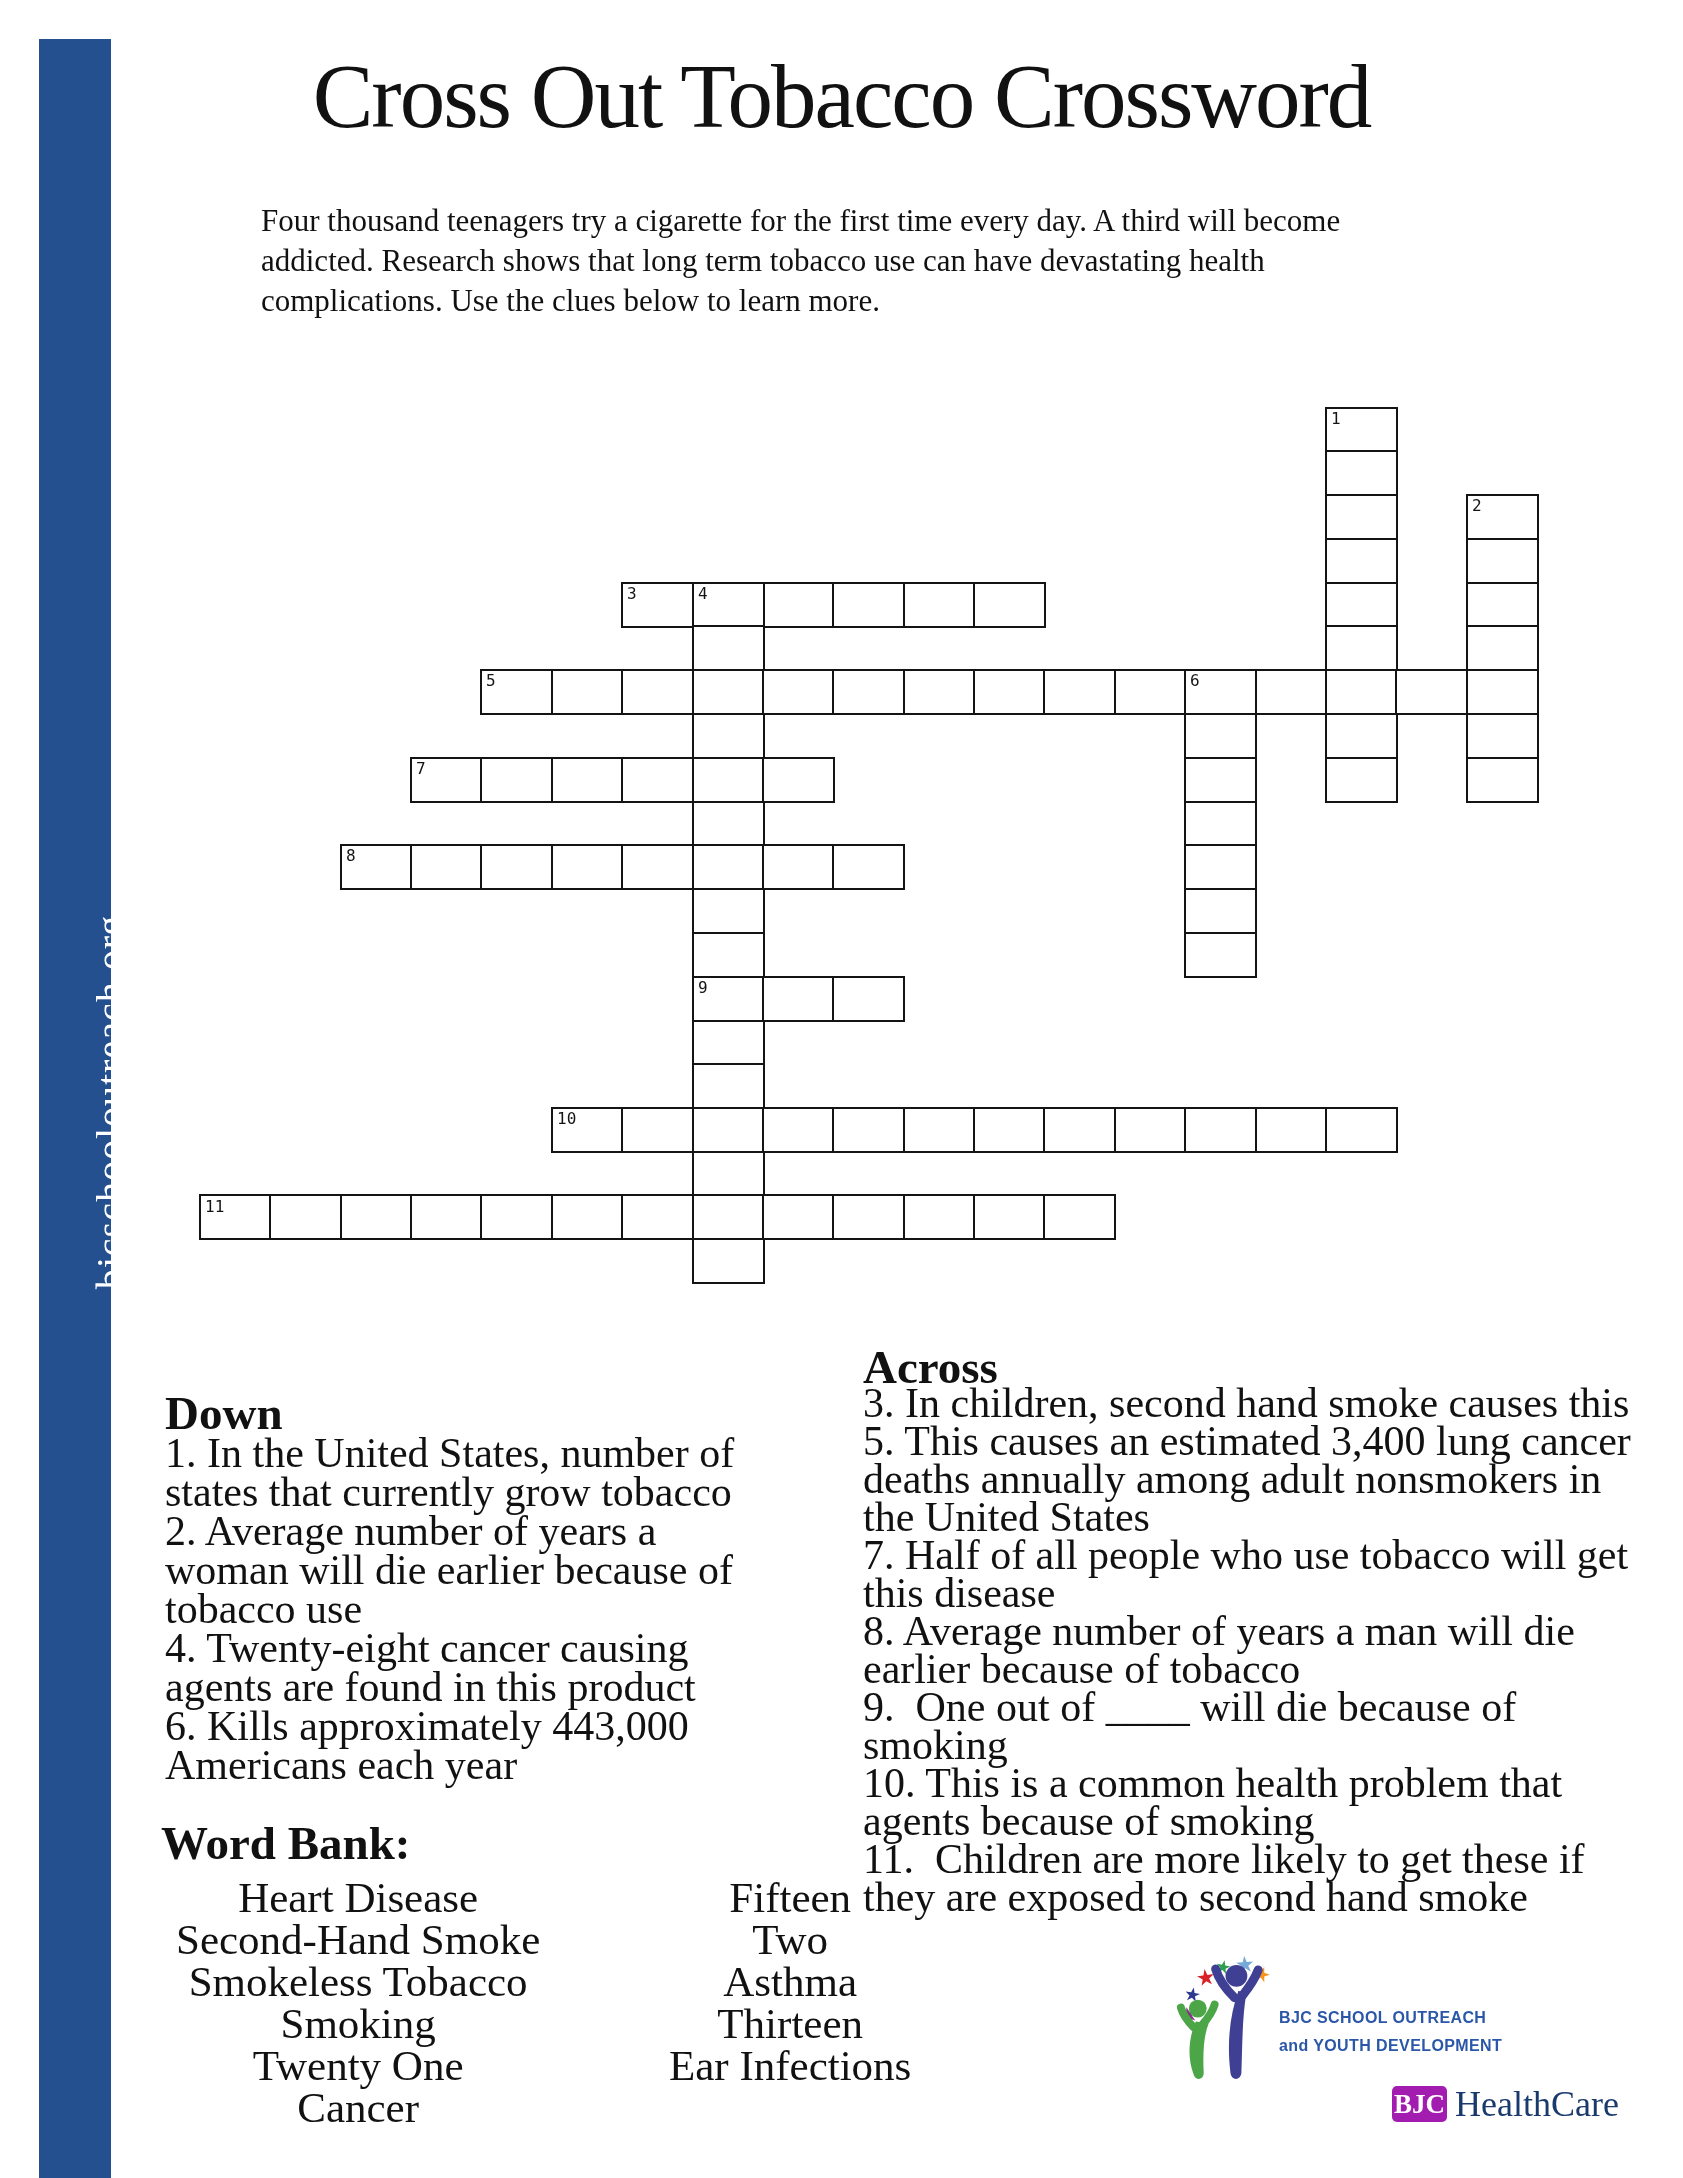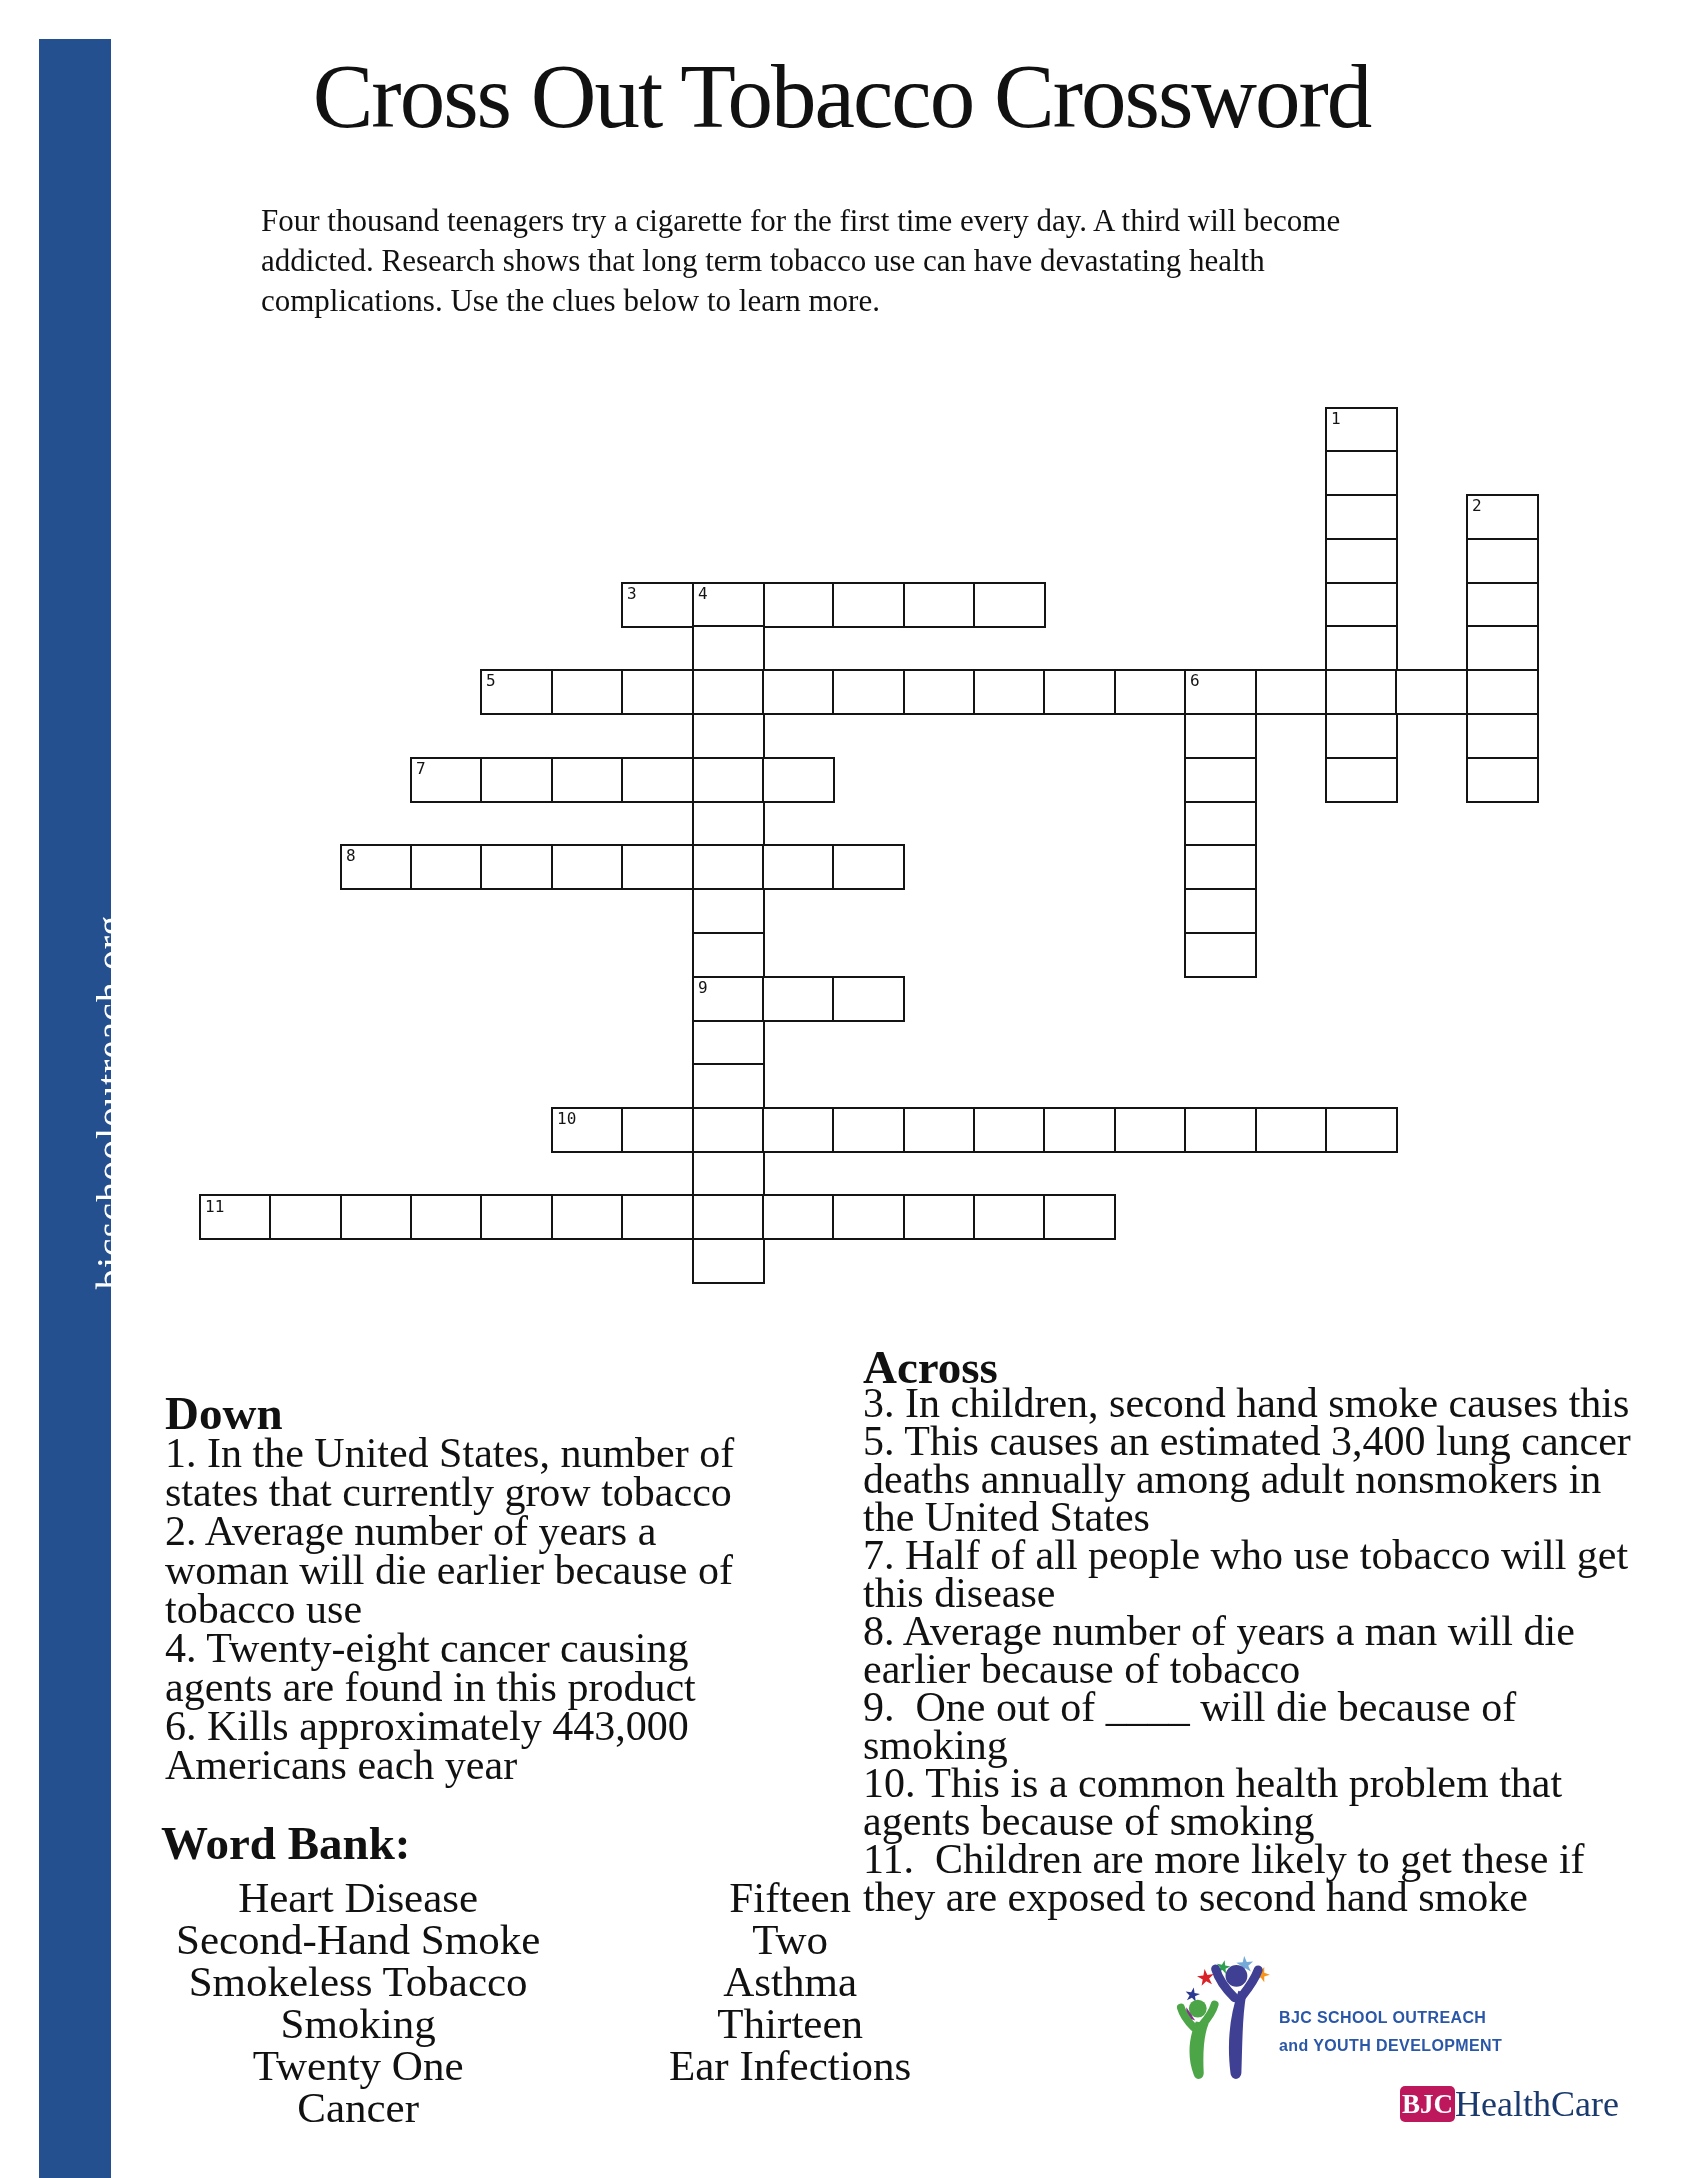--- a/index.html
+++ b/index.html
@@ -258,17 +258,17 @@
 
     <g>
       <circle id="green-head" cx="27" cy="63" r="9" fill="#4CA647"></circle>
       <path id="green-body" d="M25,76 C18,92 16,112 23,130 C25,136 33,135 33,128 C32,108 33,90 38,78 Z" fill="#4CA647"></path>
       <path id="green-arm-l" d="M23,82 C16,75 12,69 10,62" fill="none" stroke-width="8" stroke-linecap="round" stroke="#4CA647"></path>
       <path id="green-arm-r" d="M31,80 C38,72 42,66 44,59" fill="none" stroke-width="8" stroke-linecap="round" stroke="#4CA647"></path>
     </g>
   </svg>
   <div class="logo-org" style="top: 2009px; color: rgb(43, 87, 168);">BJC SCHOOL OUTREACH</div>
   <div class="logo-org" style="top: 2037px; color: rgb(43, 87, 168);">and YOUTH DEVELOPMENT</div>
-  <div class="bjc-badge" style="background: #be185d; margin-left: 8px;">BJC</div>
+  <div class="bjc-badge" style="background: #a21caf;">BJC</div>
   <div class="brand" style="color: rgb(26, 58, 110);">HealthCare</div>
 
 </div>
 
 
 </body></html>

